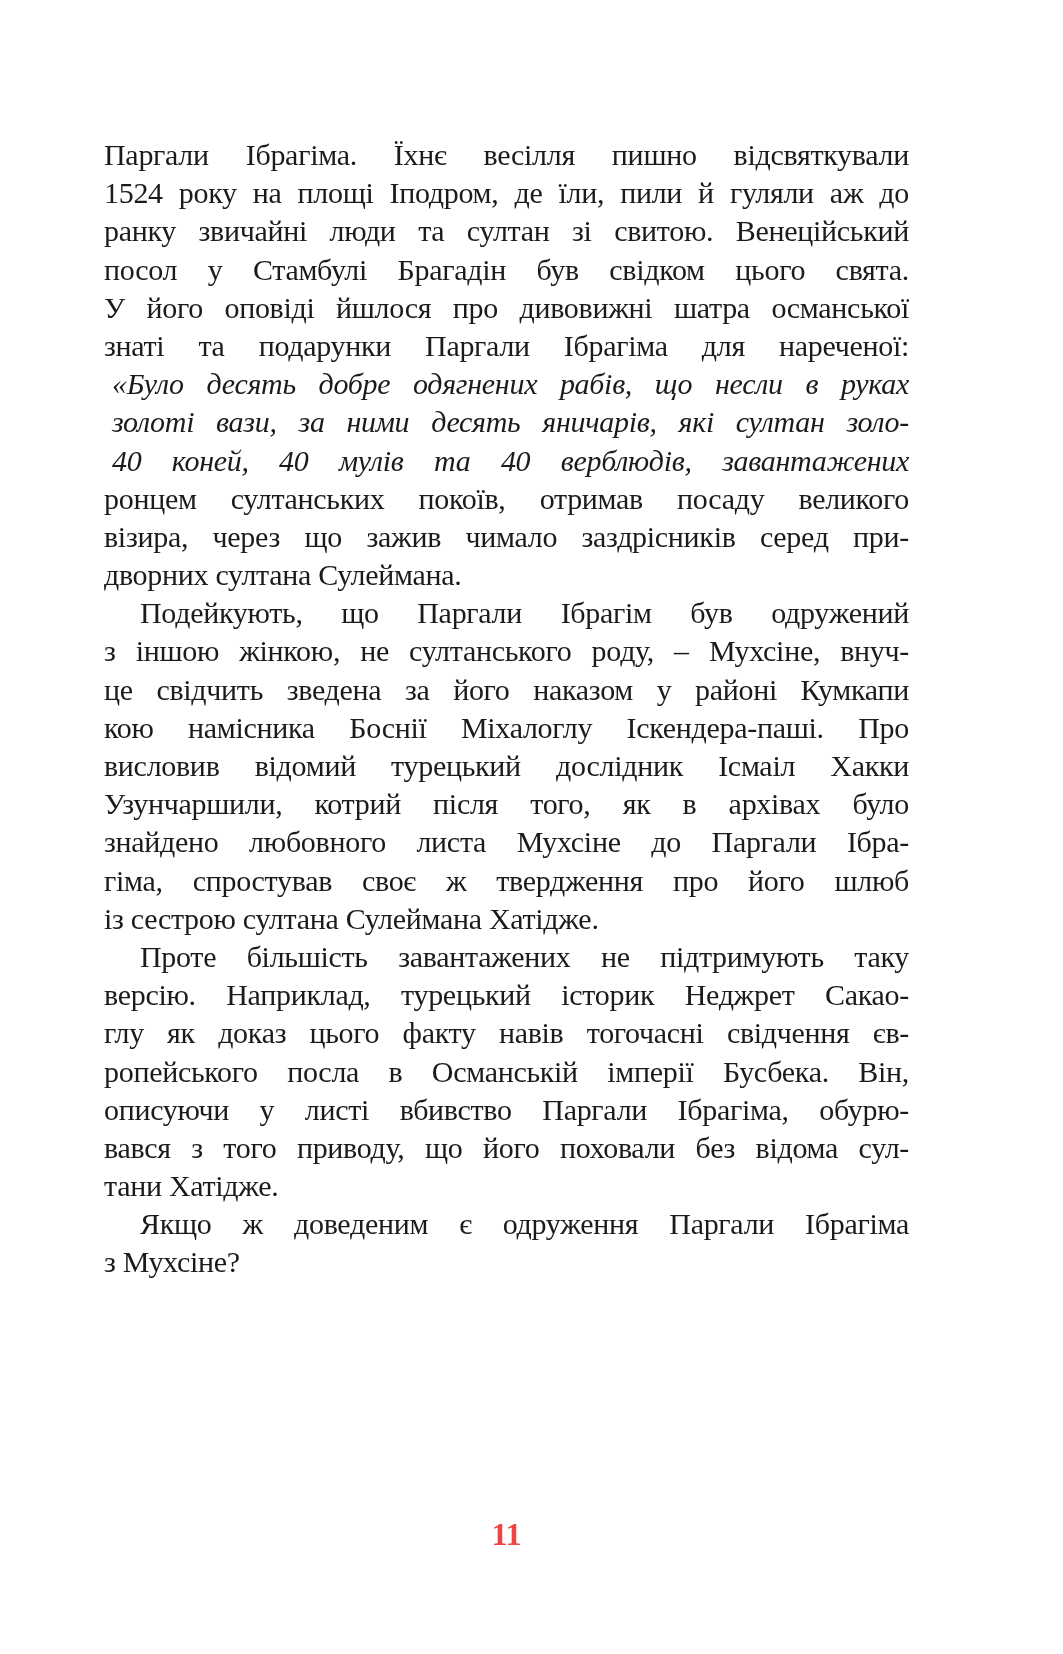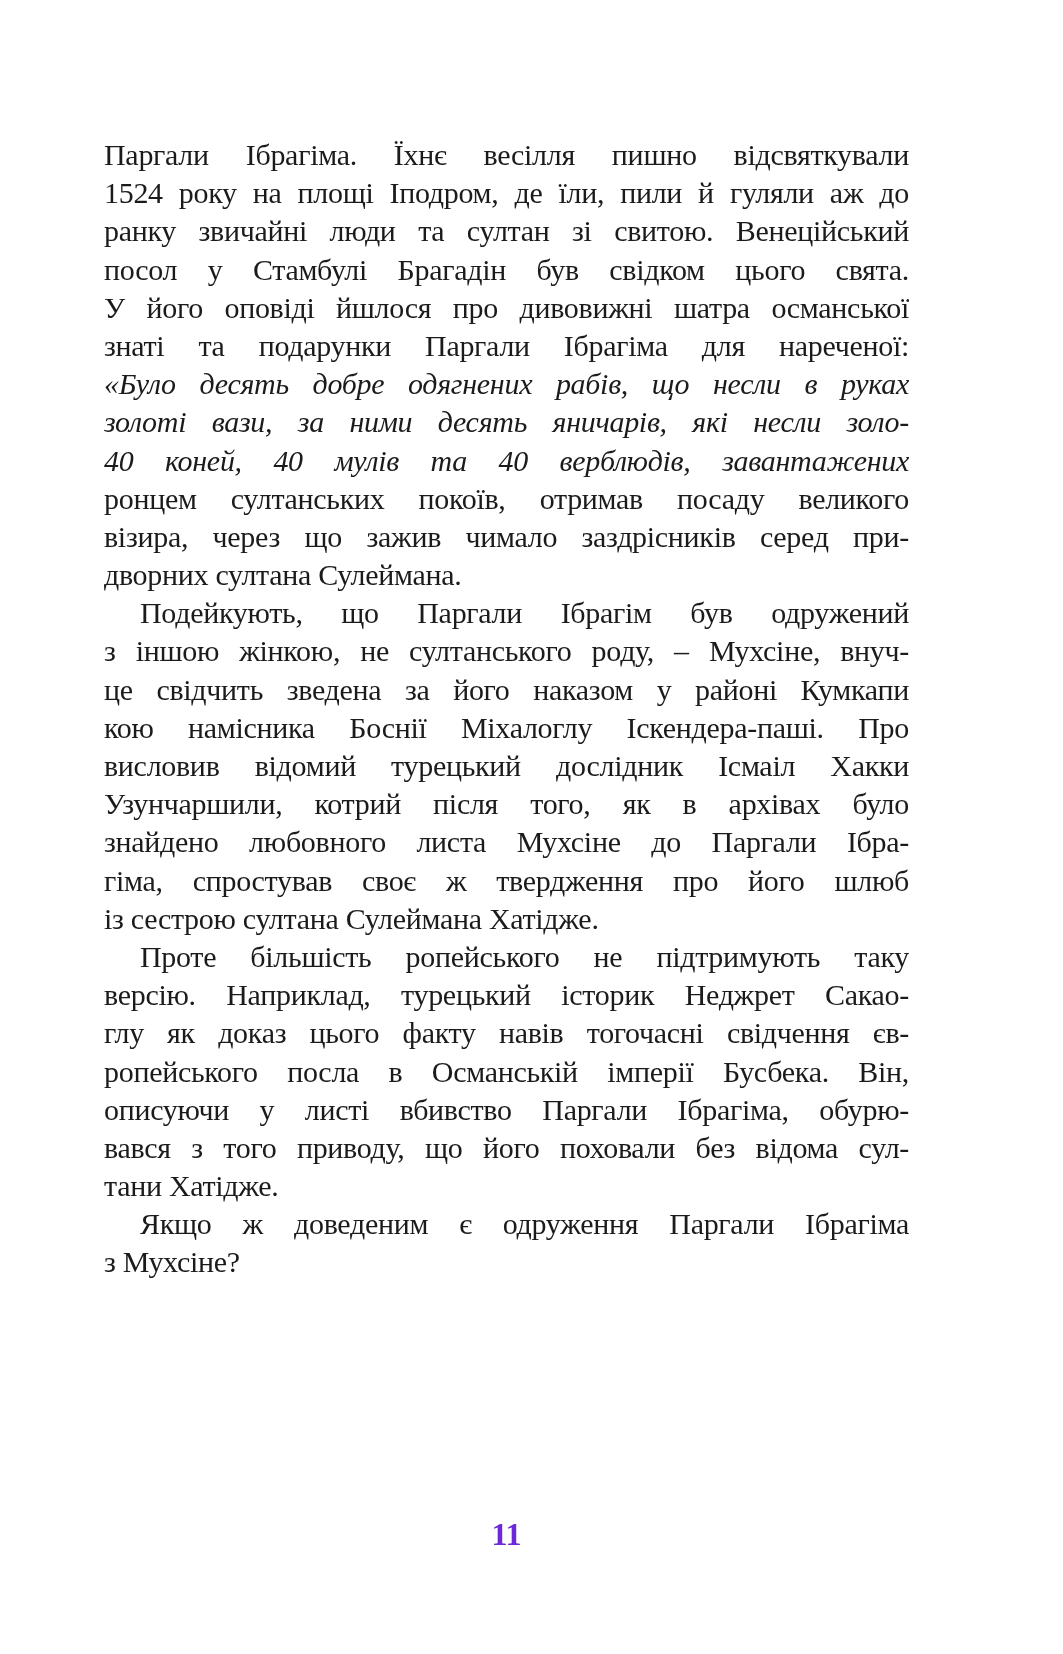--- a/index.html
+++ b/index.html
@@ -33,61 +33,62 @@
     white-space: normal;
   }
   .line.end {
     text-align-last: left;
   }
   .line.indent {
     text-indent: 36px;
   }
   .run.italic {
     font-style: italic;
+    margin-left: 8px;
   }
   .page-number {
     position: absolute;
     left: 104px;
     top: 1514px;
     width: 805px;
     height: 40px;
     line-height: 40px;
     text-align: center;
     font-size: 32px;
     font-weight: bold;
-    color: #6d28d9;
+    color: #ef4444;
   }
 </style>
 </head>
 <body>
 
 <div class="page">
   <div class="text-block">
       <div class="line"><span class="run">Паргали Ібрагіма. Їхнє весілля пишно відсвяткували</span></div>
       <div class="line"><span class="run">1524 року на площі Іподром, де їли, пили й гуляли аж до</span></div>
       <div class="line"><span class="run">ранку звичайні люди та султан зі свитою. Венеційський</span></div>
       <div class="line"><span class="run">посол у Стамбулі Брагадін був свідком цього свята.</span></div>
       <div class="line"><span class="run">У його оповіді йшлося про дивовижні шатра османської</span></div>
       <div class="line"><span class="run">знаті та подарунки Паргали Ібрагіма для нареченої:</span></div>
       <div class="line"><span class="run italic">«Було десять добре одягнених рабів, що несли в руках</span></div>
-      <div class="line"><span class="run italic">золоті вази, за ними десять яничарів, які несли золо-</span></div>
+      <div class="line"><span class="run italic">золоті вази, за ними десять яничарів, які султан золо-</span></div>
       <div class="line"><span class="run italic">40 коней, 40 мулів та 40 верблюдів, завантажених</span></div>
       <div class="line"><span class="run">ронцем султанських покоїв, отримав посаду великого</span></div>
       <div class="line"><span class="run">візира, через що зажив чимало заздрісників серед при-</span></div>
       <div class="line end"><span class="run">дворних султана Сулеймана.</span></div>
       <div class="line indent"><span class="run">Подейкують, що Паргали Ібрагім був одружений</span></div>
       <div class="line"><span class="run">з іншою жінкою, не султанського роду, – Мухсіне, внуч-</span></div>
       <div class="line"><span class="run">це свідчить зведена за його наказом у районі Кумкапи</span></div>
       <div class="line"><span class="run">кою намісника Боснії Міхалоглу Іскендера-паші. Про</span></div>
       <div class="line"><span class="run">висловив відомий турецький дослідник Ісмаіл Хакки</span></div>
       <div class="line"><span class="run">Узунчаршили, котрий після того, як в архівах було</span></div>
       <div class="line"><span class="run">знайдено любовного листа Мухсіне до Паргали Ібра-</span></div>
       <div class="line"><span class="run">гіма, спростував своє ж твердження про його шлюб</span></div>
       <div class="line end"><span class="run">із сестрою султана Сулеймана Хатідже.</span></div>
-      <div class="line indent"><span class="run">Проте більшість ропейського не підтримують таку</span></div>
+      <div class="line indent"><span class="run">Проте більшість завантажених не підтримують таку</span></div>
       <div class="line"><span class="run">версію. Наприклад, турецький історик Неджрет Сакао-</span></div>
       <div class="line"><span class="run">глу як доказ цього факту навів тогочасні свідчення єв-</span></div>
       <div class="line"><span class="run">ропейського посла в Османській імперії Бусбека. Він,</span></div>
       <div class="line"><span class="run">описуючи у листі вбивство Паргали Ібрагіма, обурю-</span></div>
       <div class="line"><span class="run">вався з того приводу, що його поховали без відома сул-</span></div>
       <div class="line end"><span class="run">тани Хатідже.</span></div>
       <div class="line indent"><span class="run">Якщо ж доведеним є одруження Паргали Ібрагіма</span></div>
       <div class="line end"><span class="run">з Мухсіне?</span></div>
     </div>
   <div class="page-number">11</div>

